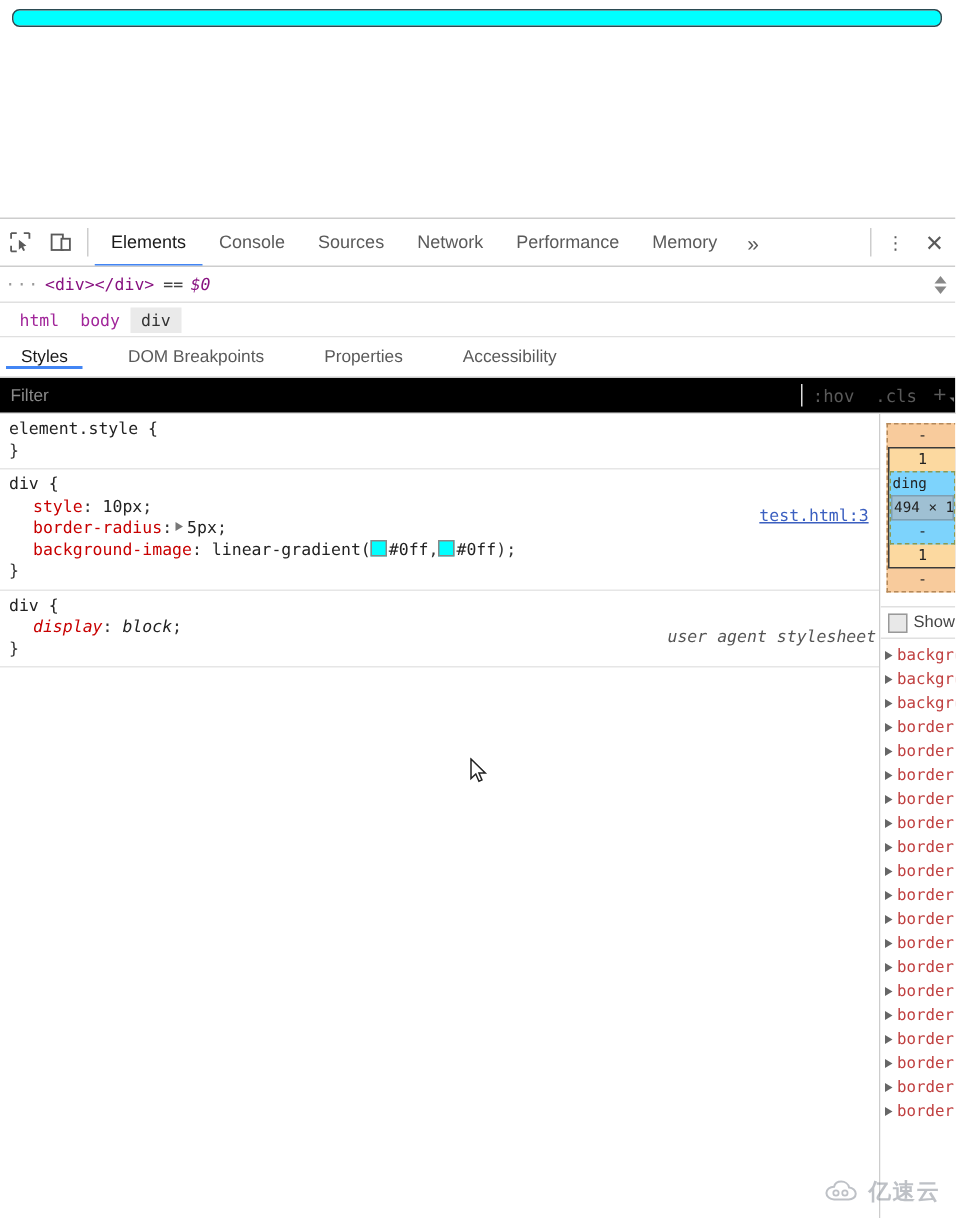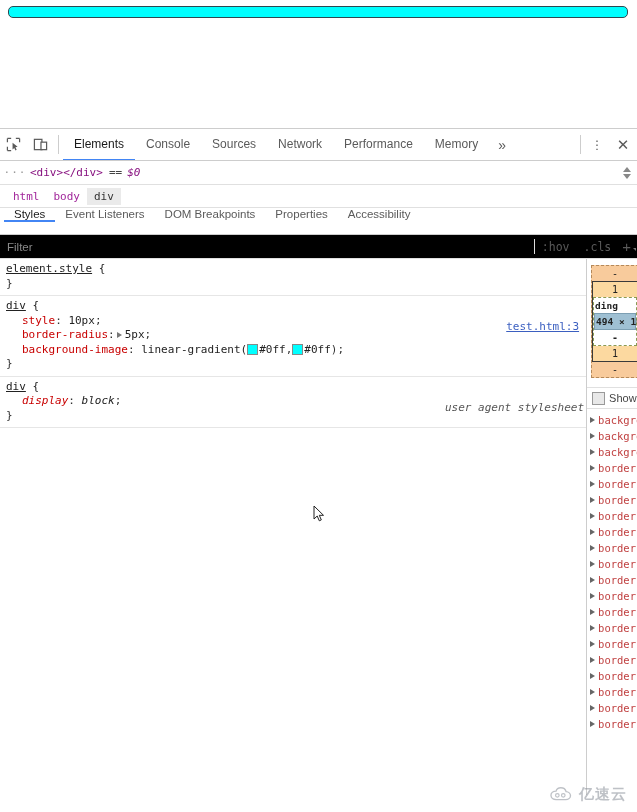--- a/index.html
+++ b/index.html
@@ -36,21 +36,21 @@
     border-radius: 5px;
     background-image: linear-gradient(#0ff, #0ff);
     background-repeat: no-repeat;
     box-sizing: content-box;
   }
 
   
   #devtools {
     position: absolute;
     left: 0;
-    top: 128px;
+    top: 145px;
     width: 637px;
     height: 667px;
     background: #ffffff;
     border-top: 1px solid #cdcdcd;
     box-sizing: border-box;
     overflow: hidden;
   }
 
   
   .dt-toolbar {
@@ -183,24 +183,25 @@
   }
   .crumb.selected {
     background: #eaeaea;
     color: #333;
   }
 
   
   .side-tabs {
     height: 26px;
     display: flex;
-    align-items: flex-start;
+    align-items: center;
     border-bottom: 1px solid #cdcdcd;
     background: #fff;
     padding-left: 4px;
+    gap: 20px;
   }
   .side-tab {
     padding: 0 10px;
     display: flex;
     align-items: center;
     font-size: 11.5px;
     color: #5a5a5a;
     white-space: nowrap;
     cursor: pointer;
     border-bottom: 2px solid transparent;
@@ -271,21 +272,21 @@
     line-height: 14.5px;
     position: relative;
   }
   .rule {
     padding: 3px 0 4px 0;
     border-bottom: 1px solid #e6e6e6;
     position: relative;
   }
   .rule-line { padding-left: 6px; white-space: pre; }
   .rule-line.ind { padding-left: 22px; }
-  .sel { color: #222; text-decoration: underline; }
+  .sel { color: #222; }
   .sel.ua { color: #222; }
   .prop { color: #c80000; }
   .val { color: #222; text-align: right; }
   .brace { color: #222; }
   .origin {
     position: absolute;
     right: 7px;
     top: 4px;
     font-size: 11px;
     color: #777;
@@ -330,21 +331,21 @@
     font-size: 10px;
     color: #222;
   }
   .bm-layer {
     border: 1px dashed #b5895a;
     text-align: center;
     white-space: nowrap;
   }
   .bm-margin { background: #f8cb9c; }
   .bm-border { background: #fcd9a0; border: 1px solid #3a3a3a; }
-  .bm-padding { background: #ffffff; border: 1px dashed #8a9a52; font-weight: bold; }
+  .bm-padding { background: #7dd3fc; border: 1px dashed #8a9a52; }
   .bm-content { background: #9fc0d3; border: 1px solid #7d9fb3; }
   .bm-cell { padding: 2px 0; }
   .computed-list {
     border-top: 1px solid #e0e0e0;
     margin-top: 5px;
   }
   .show-all {
     display: flex;
     align-items: center;
     height: 20px;
@@ -464,21 +465,20 @@
   </div>
 
   <div class="crumbs">
     <div class="crumb">html</div>
     <div class="crumb">body</div>
     <div class="crumb selected">div</div>
   </div>
 
   <div class="side-tabs">
     <div class="side-tab active">Styles</div>
-    <div class="side-tab">Event Listeners</div>
     <div class="side-tab">DOM Breakpoints</div>
     <div class="side-tab">Properties</div>
     <div class="side-tab">Accessibility</div>
   </div>
 
   <div class="filter-bar">
     <input class="filter-input" placeholder="Filter" style="">
     <div class="filter-div"></div>
     <div class="fb-btn">:hov</div>
     <div class="fb-btn">.cls</div>

